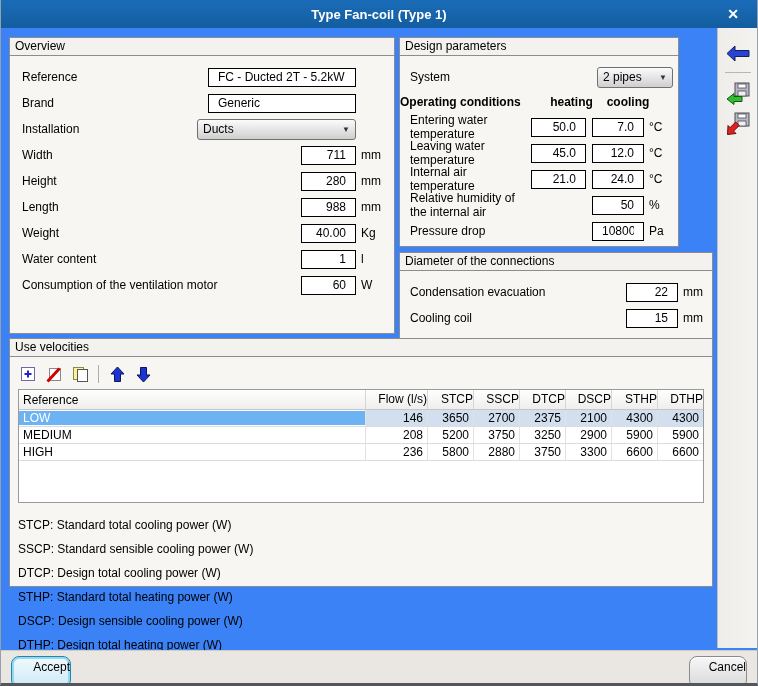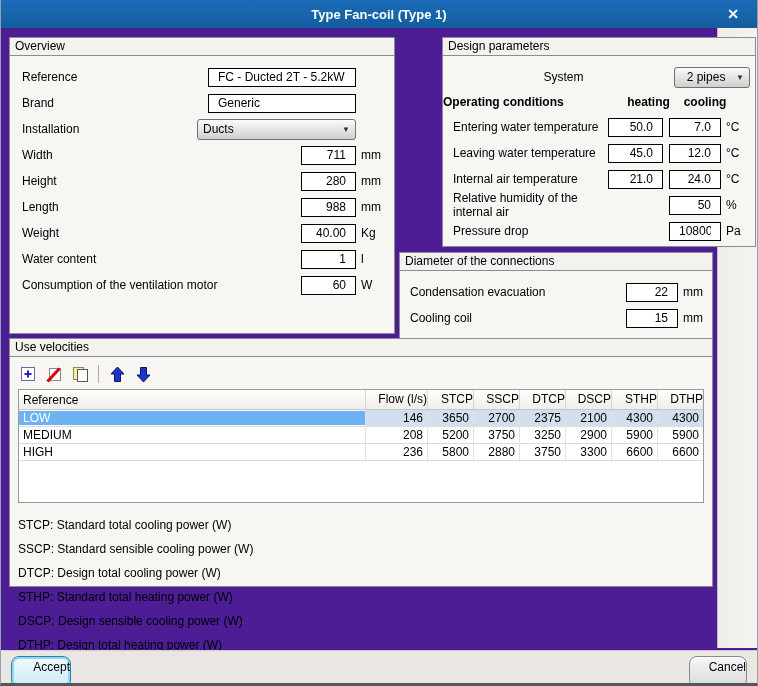--- a/index.html
+++ b/index.html
@@ -1,21 +1,21 @@
 <!DOCTYPE html>
 <html><head>
 <meta charset="utf-8">
 <style>
   * { box-sizing: border-box; margin: 0; padding: 0; }
   html,body { width: 758px; height: 686px; }
   body { font-family: "Liberation Sans", sans-serif; font-size: 12px; color: #000; }
 
   .window {
     position: relative; width: 758px; height: 686px;
-    background: #4c1d95;
+    background: #3b82f6;
     border-left: 1px solid #96a0aa; border-right: 1px solid #96a0aa;
     border-bottom: 3px solid #53565a;
     overflow: hidden;
   }
 
   
   .titlebar {
     position: absolute; left: 0; top: 0; width: 100%; height: 28px;
     background: linear-gradient(#1a6cb8, #135d9f);
     display: flex; align-items: center; justify-content: center;
@@ -39,21 +39,21 @@
 
   
   .groupbox {
     position: absolute; background: #f7f6f3; border: 1px solid #8c8c8c;
   }
   .gb-title {
     height: 18px; line-height: 17px; padding: 0 5px;
     border-bottom: 1px solid #8c8c8c; background: #f3f2ef; font-size: 12px;
   }
   .gb-overview   { left: 8px;   top: 37px;  width: 386px; height: 297px; }
-  .gb-design     { left: 398px; top: 37px;  width: 314px; height: 210px; margin-left: 43px; }
+  .gb-design     { left: 398px; top: 37px;  width: 280px; height: 210px; }
   .gb-conn       { left: 398px; top: 252px; width: 314px; height: 94px; }
   .gb-velocities { left: 8px;   top: 338px; width: 704px; height: 249px; }
 
   .gb-body { padding-top: 8px; }
 
   
   .frow { display: flex; align-items: center; height: 26px; padding: 0 8px 0 12px; }
   .frow .lbl { flex: 1; }
   .unit { width: 30px; padding-left: 5px; }
   .tinput {
@@ -228,21 +228,21 @@
         <span class="lbl">Consumption of the ventilation motor</span>
         <input class="tinput w-num" value="60" style="">
         <span class="unit">W</span>
       </div>
     </div>
   </div>
 
   <div class="groupbox gb-design">
     <div class="gb-title">Design parameters</div>
     <div class="gb-body">
-      <div class="dp-row" style="padding-right:5px;text-align:center;">
+      <div class="dp-row" style="padding-right:5px;">
         <span class="lbl">System</span>
         <span class="combo combo-system">
           <span class="combo-label">2 pipes</span>
           <span class="combo-arrow">▼</span>
         </span>
       </div>
       <div class="dp-head">
         <span class="h-label">Operating conditions</span>
         <span class="h-heat">heating</span>
         <span class="h-cool">cooling</span>

